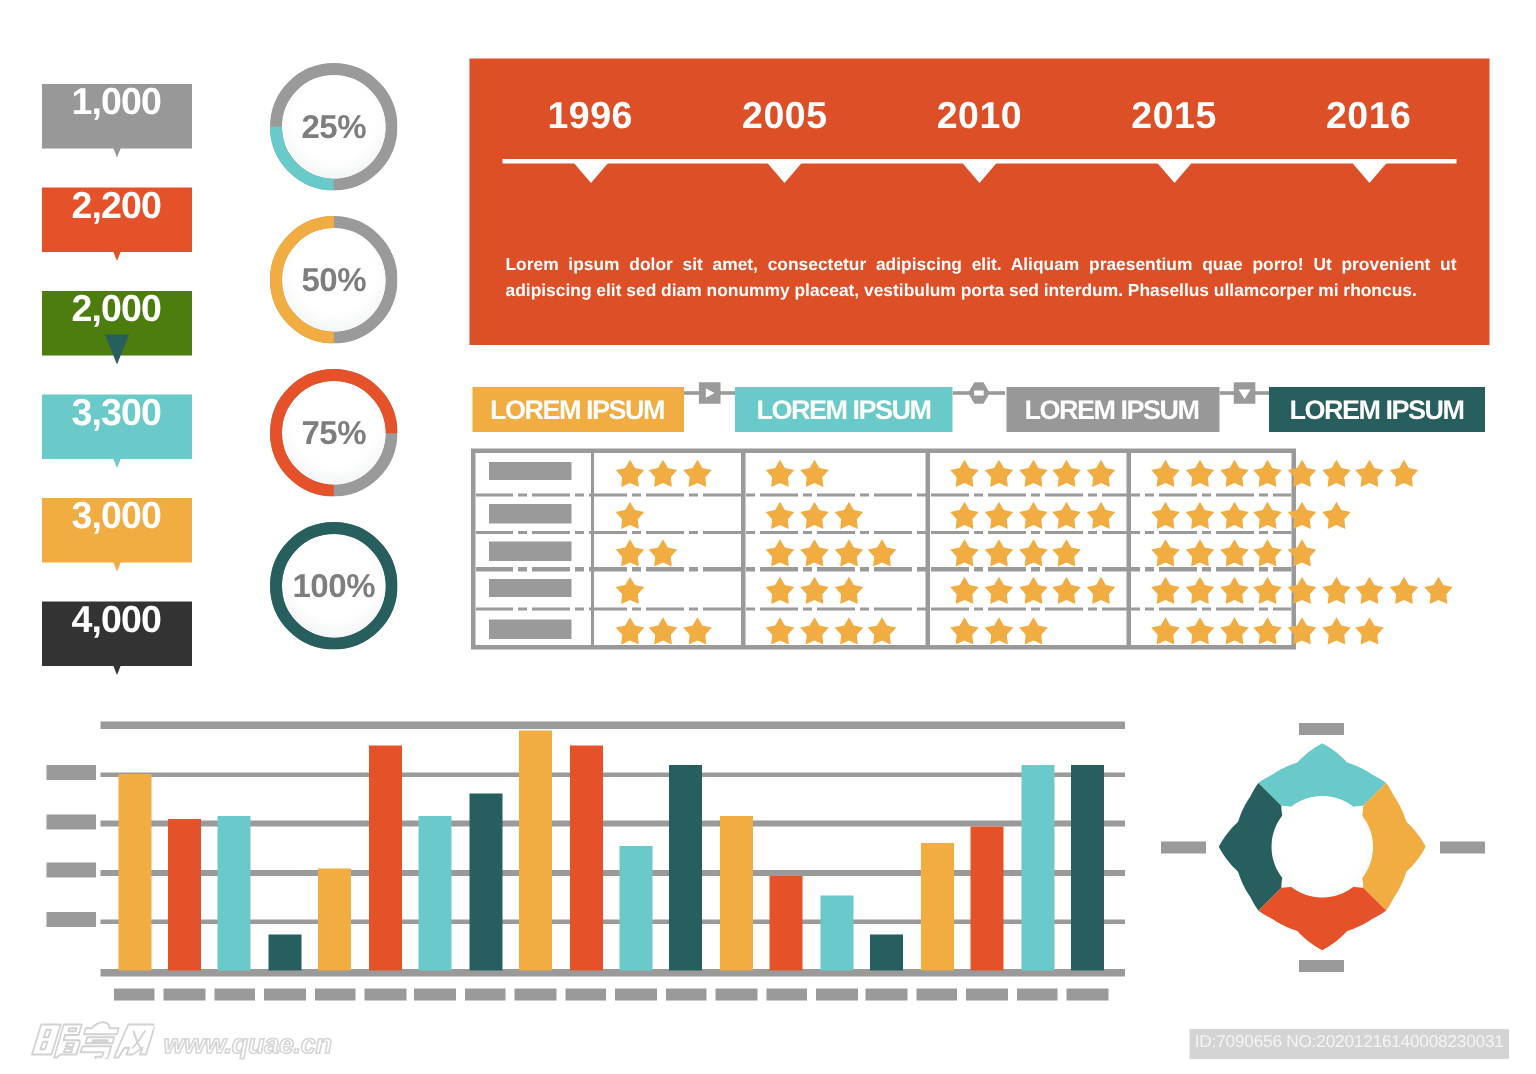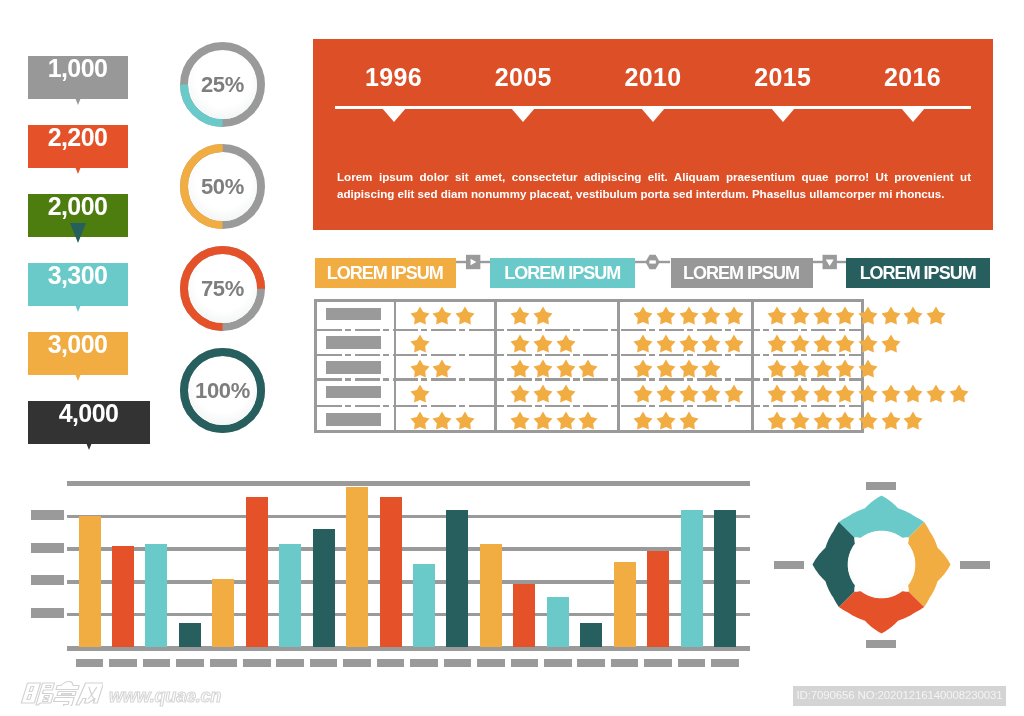--- a/index.html
+++ b/index.html
@@ -122,21 +122,21 @@
           <span class="tag-val">3,300</span>
         </div>
         <div class="tag-tail" style="border-top-color: rgb(106, 202, 202);"></div>
       </div>
       <div class="tag" style="top: 318px;">
         <div class="tag-box" style="background: rgb(241, 172, 66);">
           <span class="tag-val">3,000</span>
         </div>
         <div class="tag-tail" style="border-top-color: rgb(241, 172, 66);"></div>
       </div>
-      <div class="tag" style="top: 387px; padding-left: 22px;">
+      <div class="tag" style="top: 387px;">
         <div class="tag-box" style="background: rgb(51, 51, 51);">
           <span class="tag-val">4,000</span>
         </div>
         <div class="tag-tail" style="border-top-color: rgb(51, 51, 51);"></div>
       </div>
     </div>
   <div id="gauges">
       <div class="gauge" style="left: 180px; top: 42px;">
         <svg class="gsvg" width="85" height="85">
           <circle cx="42.5" cy="42.5" r="38.5" fill="none" stroke="#9a9a9a" stroke-width="8"></circle>

